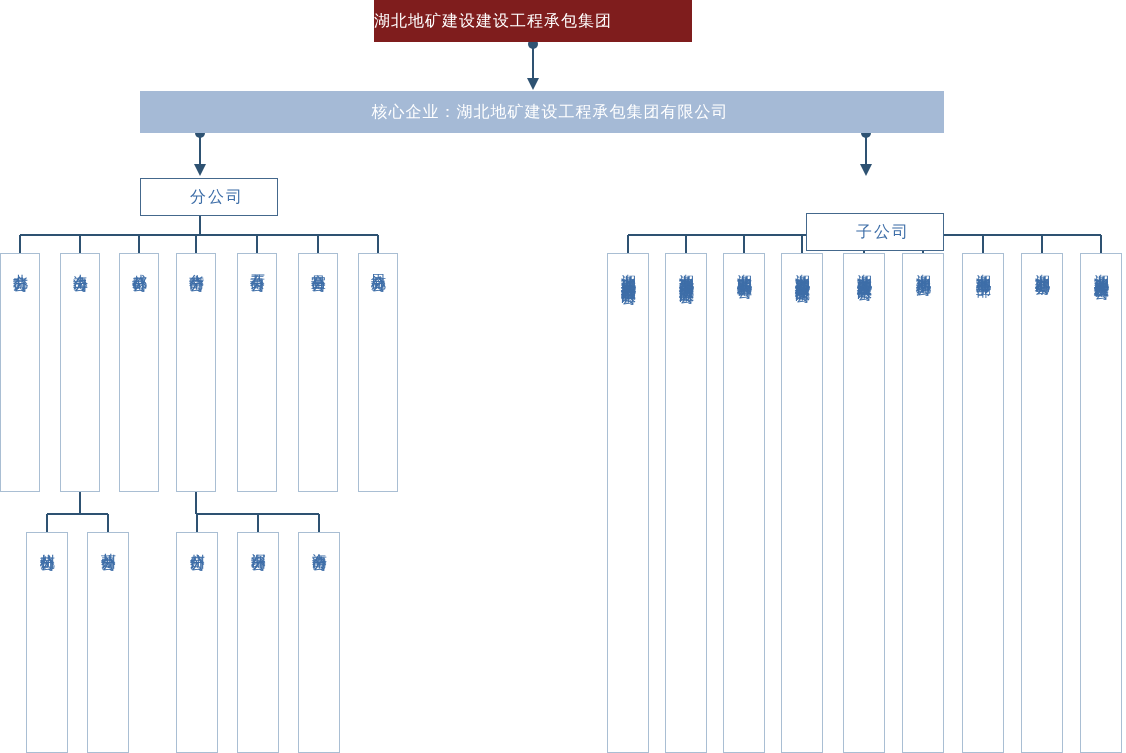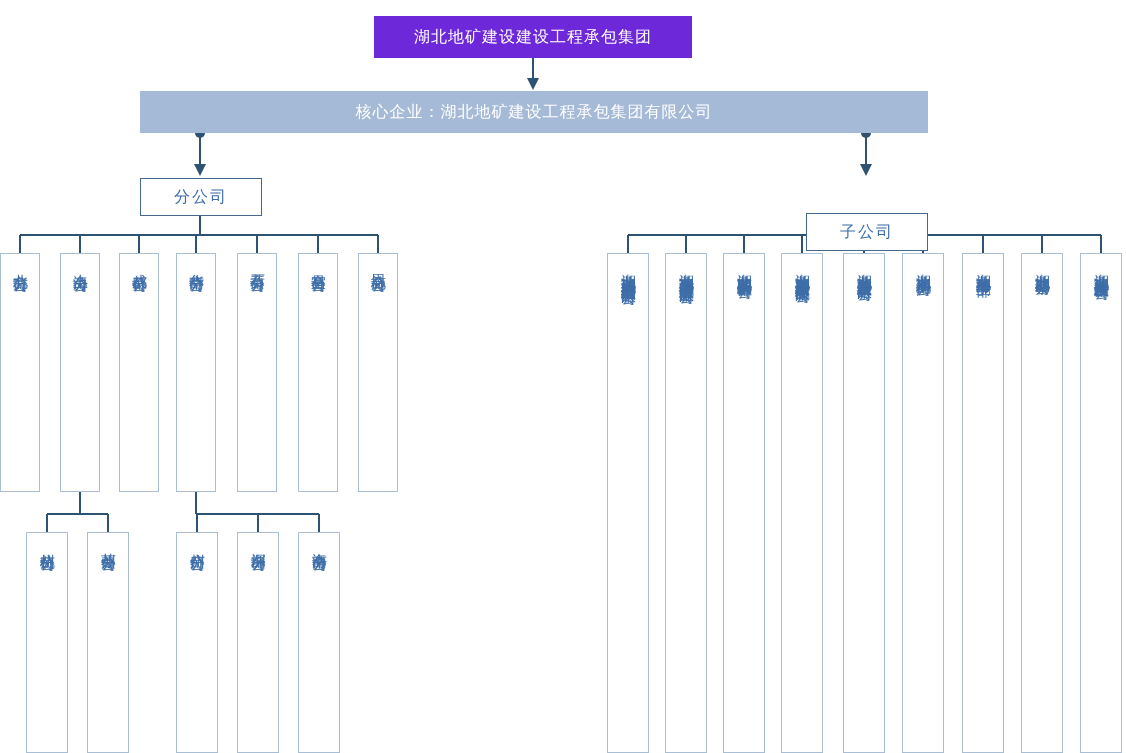--- a/index.html
+++ b/index.html
@@ -11,43 +11,43 @@
     position:relative;
   }
   #chart{position:absolute;left:0;top:0;width:1126px;height:753px;}
 
   
   .lines{position:absolute;left:0;top:0;width:1126px;height:753px;pointer-events:none;}
 
   
   .title-bar{
     position:absolute;
-    left:374px;top:16px;width:318px;height:42px;
-    background:#6d28d9;
-    display:flex;align-items:center;justify-content:center;
+    left:374px;top:0;width:318px;height:42px;
+    background:#7f1d1d;
+    display:flex;align-items:center;
     color:#ffffff;font-size:16px;letter-spacing:1px;
   }
 
   
   .core-bar{
     position:absolute;
     left:140px;top:91px;width:788px;height:42px;
     background:#A5BAD6;
     display:flex;align-items:center;justify-content:center;
-    color:#ffffff;font-size:16px;letter-spacing:1px;
+    color:#ffffff;font-size:16px;letter-spacing:1px;padding-left:16px;
   }
 
   
   .group-box{
     position:absolute;
     height:36px;
     border:1px solid #44688C;
     background:#ffffff;
     display:flex;align-items:center;justify-content:center;
-    color:#3E6EA8;font-size:16px;letter-spacing:2px;
+    color:#3E6EA8;font-size:16px;letter-spacing:2px;padding-left:16px;
   }
   #group-branch{left:140px;top:178px;width:120px;}
   #group-sub{left:806px;top:178px;width:120px;margin-top:35px;}
 
   
   .node{
     position:absolute;
     border:1px solid #A9BED3;
     background:#ffffff;
     box-sizing:border-box;

